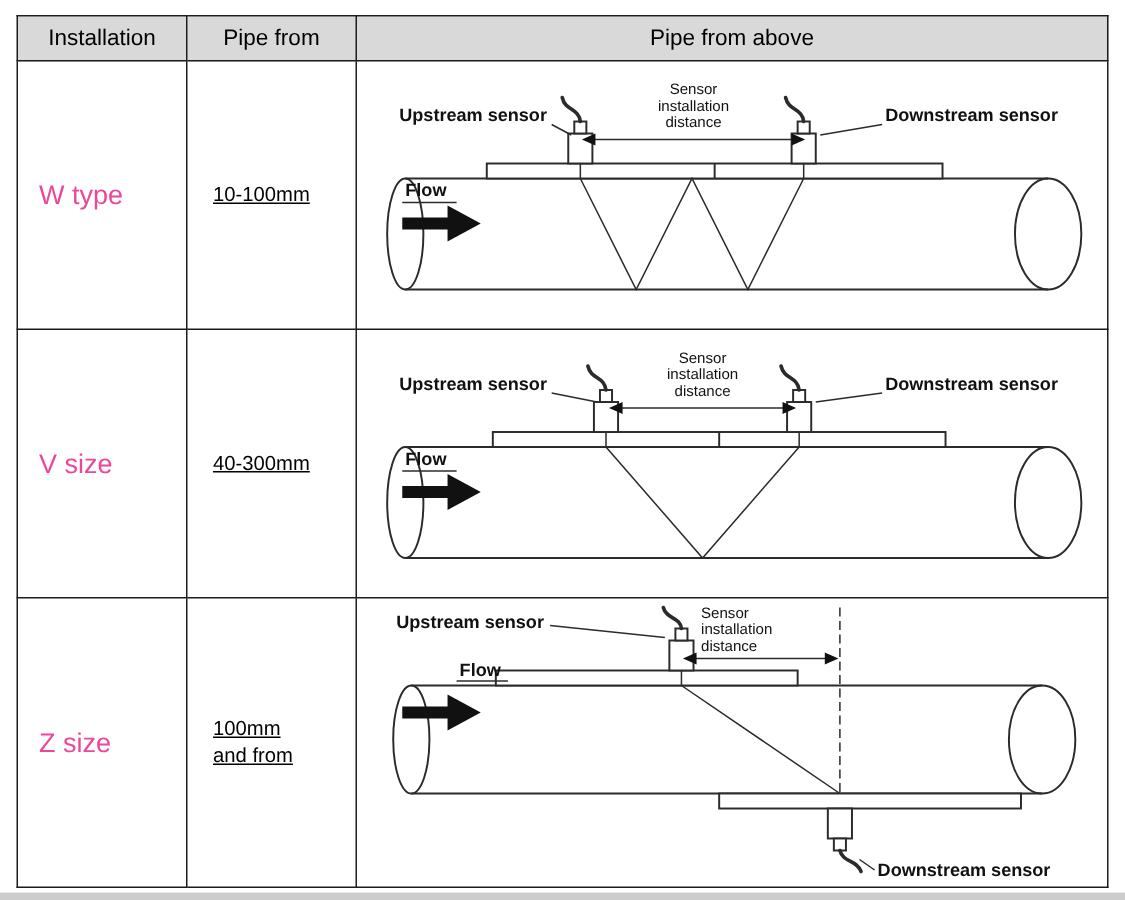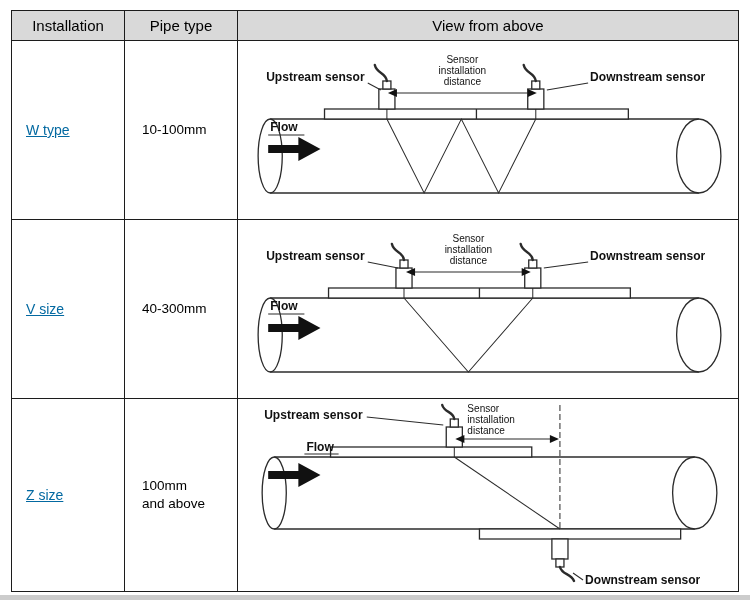--- a/index.html
+++ b/index.html
@@ -11,22 +11,22 @@
   }
   .page { padding: 10px 11px 0 11px; }
 
   table.main { border-collapse: collapse; width: 728px; table-layout: fixed; }
   .main th, .main td { border: 1.6px solid #1c1c1c; padding: 0; }
   .main th {
     background: var(--header-bg, #d9d9d9);
     font-size: 15px; font-weight: normal; height: 30px;
     text-align: center; color: #000;
   }
-  td.c1 { text-align: left; padding-left: 14px; font-size: 14px; vertical-align: middle; color:#0369a1;text-decoration:underline; }
-  td.c2 { text-align: left; padding-left: 17px; font-size: 13.5px; vertical-align: middle; white-space: pre-line; line-height: 1.35; color:#000; }
+  td.c1 { text-align: left; padding-left: 14px; font-size: 18px; vertical-align: middle; color:#ec4899; }
+  td.c2 { text-align: left; padding-left: 17px; font-size: 13.5px; vertical-align: middle; white-space: pre-line; line-height: 1.35; color:#000;text-decoration:underline; }
   td.diag { padding: 0; vertical-align: top; background: #fff; }
   tr.r1 td, tr.r2 td { height: 178px; }
   tr.r3 td { height: 192px; }
 
   svg.diagram { display: block; width: 100%; }
 
   .ln { stroke: #2b2b2b; stroke-width: 1.3; fill: none; }
   .thin { stroke-width: 1; }
   .wfill { fill: #ffffff; }
   .cable { stroke-width: 2.4; stroke-linecap: round; fill: none; }
@@ -43,22 +43,22 @@
 <div class="page">
 <table class="main">
   <colgroup>
         <col style="width:113px">
         <col style="width:113px">
         <col>
       </colgroup>
   <thead>
     <tr>
       <th>Installation</th>
-      <th>Pipe type</th>
-      <th>View from above</th>
+      <th>Pipe from</th>
+      <th>Pipe from above</th>
     </tr>
   </thead>
   <tbody>
 
     <tr class="r1">
       <td class="c1">W type</td>
       <td class="c2">10-100mm</td>
       <td class="diag">
         <svg class="diagram" height="178" viewBox="0 0 497 178" preserveAspectRatio="none" xmlns="http://www.w3.org/2000/svg">
           <g class="ln">
@@ -150,21 +150,21 @@
           <text class="t-sm" x="229" y="33" text-anchor="middle">installation</text>
           <text class="t-sm" x="229" y="44" text-anchor="middle">distance</text>
           <text class="t-lbl" x="32" y="90">Flow</text>
         </svg>
       </td>
     </tr>
 
     <tr class="r3">
       <td class="c1">Z size</td>
       <td class="c2">100mm
-and above</td>
+and from</td>
       <td class="diag">
         <svg class="diagram" height="192" viewBox="0 0 497 192" preserveAspectRatio="none" xmlns="http://www.w3.org/2000/svg">
           <g class="ln">
             <line x1="36" y1="58" x2="454" y2="58"></line>
             <line x1="36" y1="130" x2="454" y2="130"></line>
             <ellipse cx="36" cy="94" rx="12" ry="36"></ellipse>
             <ellipse cx="454" cy="94" rx="22" ry="36"></ellipse>
           </g>
           <g class="ln">
             <rect x="92" y="48" width="200" height="10" class="wfill"></rect>

